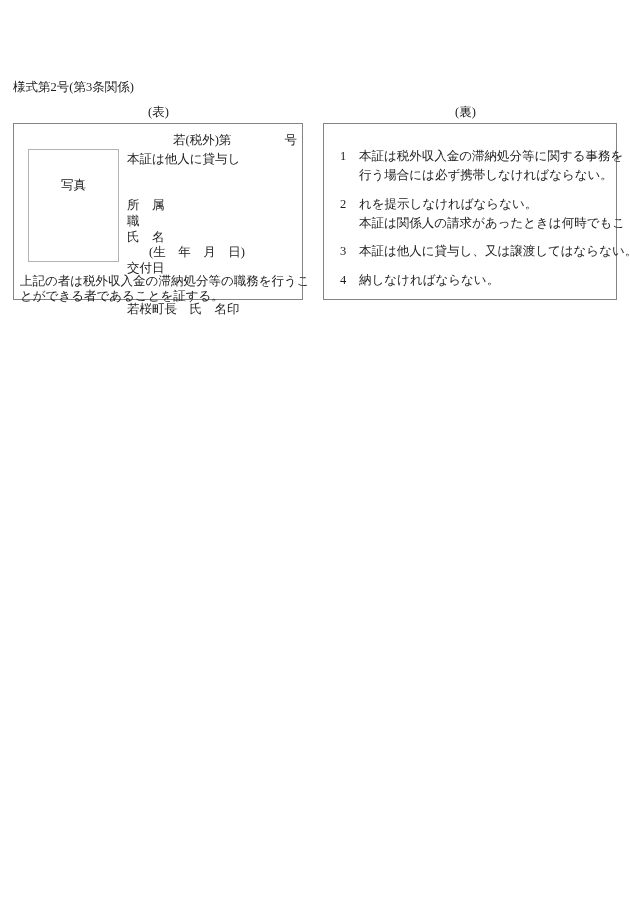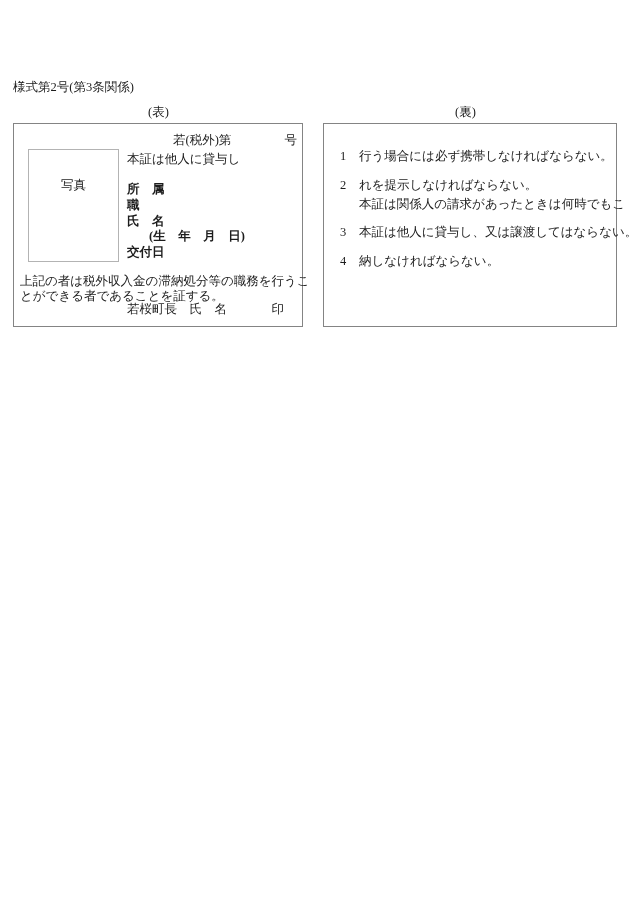--- a/index.html
+++ b/index.html
@@ -16,48 +16,48 @@
   
   .form-label { left: 13px; top: 80px; line-height: 15px; }
 
   
   .side-label { top: 105px; line-height: 15px; }
   .side-label.front { left: 148px; }
   .side-label.back  { left: 455px; }
 
   
   .card {
-    top: 123px; height: 204px;
+    top: 123px; height: 177px;
     border: 1px solid #848484;
     background: #ffffff;
   }
   .card.front { left: 13px;  width: 290px; }
   .card.back  { left: 323px; width: 294px; }
 
   
   .number-line {
     left: 159px; right: 5px; top: 9px;
     display: flex; justify-content: space-between;
     line-height: 14px; white-space: nowrap;
   }
   .cert-title { left: 113px; top: 28px; line-height: 14px; white-space: nowrap; }
   .photo-box {
     left: 14px; top: 25px; width: 91px; height: 113px;
     border: 1px solid #b3b3b3;
     text-align: center;
   }
   .photo-box .photo-label { display: block; margin-top: 28px; line-height: 14px; }
-  .fields { left: 113px; top: 58px; font-weight: bold; }
+  .fields { left: 113px; top: 74px; }
   .field-line { line-height: 15.8px; white-space: nowrap; }
   .field-line.birthdate { margin-left: 22px; }
   .statement { left: 6px; top: 150px; right: 4px; }
   .statement .line { display: block; line-height: 14.6px; white-space: nowrap; }
   .signature-line {
     left: 113px; right: 18px; top: 178px;
-    display: flex; justify-content: space-between;
+    display: flex; 
     line-height: 15px; white-space: nowrap;
   }
 
   
   .rules { left: 16px; top: 23px; right: 4px; }
   .rule-item { display: flex; margin-bottom: 9.5px; }
   .rule-num { width: 19px; flex: 0 0 19px; line-height: 19px; }
   .rule-text { flex: 1; }
   .rule-text .line { display: block; line-height: 19px; white-space: nowrap; }
 </style>
@@ -101,20 +101,21 @@
   </div>
 
 </div>
 
 <div class="abs card back">
   <div class="abs rules">
 
     <div class="rule-item">
       <span class="rule-num">1</span>
       <span class="rule-text">
+        <span class="line">本証は税外収入金の滞納処分等に関する事務を</span>
         <span class="line">行う場合には必ず携帯しなければならない。</span>
       </span>
     </div>
 
     <div class="rule-item">
       <span class="rule-num">2</span>
       <span class="rule-text">
         <span class="line">れを提示しなければならない。</span>
         <span class="line">本証は関係人の請求があったときは何時でもこ</span>
       </span>

